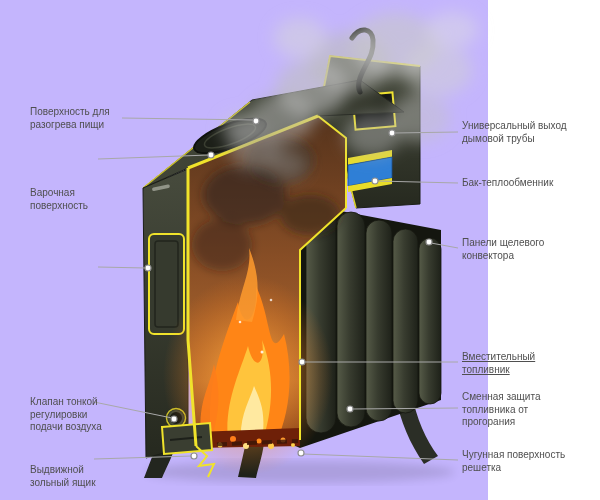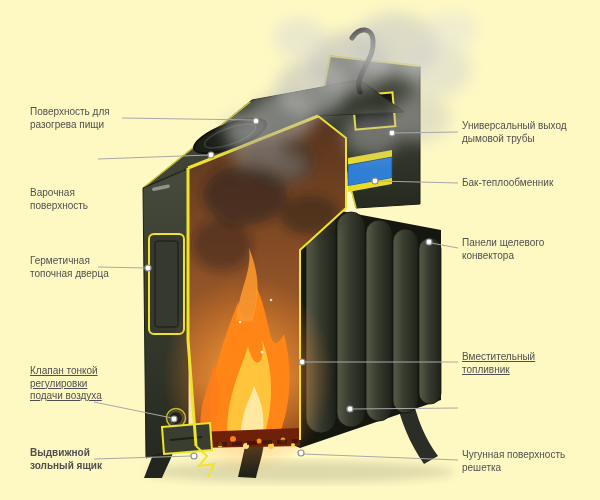--- a/index.html
+++ b/index.html
@@ -1,18 +1,18 @@
 <!DOCTYPE html>
 <html style="--cut-edge: #f0e32b; --stove-body: #3c4034; --firebox-interior: #9c5c2c; --flame: #ff8c1a; --tank-water: #2f7fd6; --smoke: #bdbdbd; --label-text: #4f4f4f; --leader-line: #a8a8a8;"><head>
 <meta charset="utf-8">
 <style>
   * { margin:0; padding:0; box-sizing:border-box; }
   html,body { width:600px; height:500px; }
   body { background:#ffffff; font-family:"Liberation Sans", sans-serif; overflow:hidden; }
-  .stage { position:relative; width:600px; height:500px; background:#fef9c3; }
+  .stage { position:relative; width:488px; height:500px; background:#c4b5fd; }
   .art { position:absolute; left:0; top:0; width:600px; height:500px; display:block; }
   .lbl { position:absolute; font-size:10px; line-height:1.27; color:var(--label-text,#4f4f4f); }
   .lbl.left  { left:30px; }
   .lbl.right { left:462px; }
   .cut1 { stroke:var(--cut-edge,#f0e32b); stroke-width:1.5; fill:none; }
   .cut2 { stroke:var(--cut-edge,#f0e32b); stroke-width:2;   fill:none; }
   .cut3 { stroke:var(--cut-edge,#f0e32b); stroke-width:3;   fill:none; }
   .cutStroke { stroke:var(--cut-edge,#f0e32b); stroke-width:2; }
   .leaders line { stroke:var(--leader-line,#a8a8a8); stroke-width:1; }
   .dots circle { fill:#ffffff; stroke:#8f8f8f; stroke-width:1.2; }
@@ -194,23 +194,23 @@
       <circle cx="375" cy="181" r="3"></circle>
       <circle cx="429" cy="242" r="3"></circle>
       <circle cx="302" cy="362" r="3"></circle>
       <circle cx="350" cy="409" r="3"></circle>
       <circle cx="301" cy="453" r="3"></circle>
     </g>
   </svg>
 
   <div class="lbl left" style="top:106px; width:95px;">Поверхность для разогрева пищи</div>
   <div class="lbl left" style="top:147px; width:80px;margin-top:40px;">Варочная поверхность</div>
-  <div class="lbl left" style="top:255px; width:85px;">Герметичная топочная дверца</div>
-  <div class="lbl left" style="top:365px; width:85px;text-decoration:underline;">Клапан тонкой регулировки подачи воздуха</div>
-  <div class="lbl left" style="top:447px; width:80px;font-weight:bold;">Выдвижной зольный ящик</div>
+  <div class="lbl left" style="top:396px; width:85px;">Клапан тонкой регулировки подачи воздуха</div>
+  <div class="lbl left" style="top:464px; width:80px;">Выдвижной зольный ящик</div>
 
   <div class="lbl right" style="top:120px; width:110px;">Универсальный выход дымовой трубы</div>
   <div class="lbl right" style="top:177px; width:115px;">Бак-теплообменник</div>
   <div class="lbl right" style="top:237px; width:95px;">Панели щелевого конвектора</div>
   <div class="lbl right" style="top:351px; width:90px;text-decoration:underline;">Вместительный топливник</div>
+  <div class="lbl right" style="top:391px; width:82px;">Сменная защита топливника от прогорания</div>
   <div class="lbl right" style="top:449px; width:116px;">Чугунная поверхность решетка</div>
 
 </div>
 
 </body></html>

